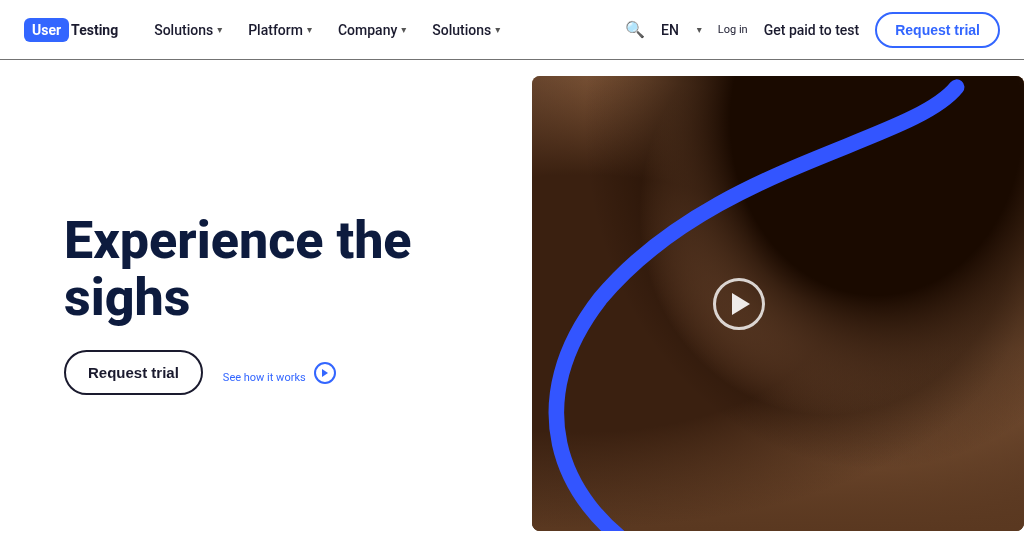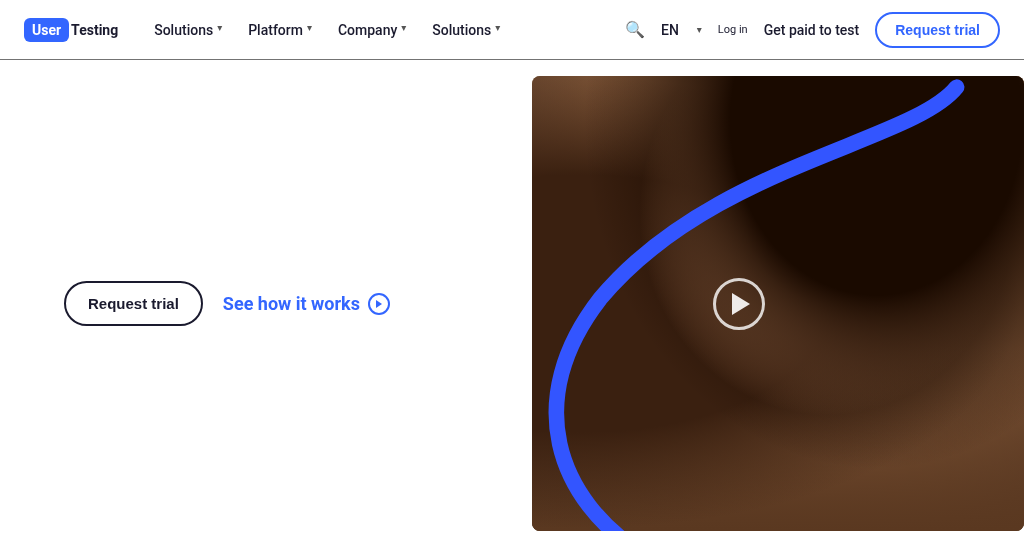--- a/index.html
+++ b/index.html
@@ -46,20 +46,21 @@
     }
 
     .nav-links {
       display: flex;
       align-items: center;
       gap: 2px;
       flex: 1;
     }
     .nav-item {
       display: flex;
+      align-items: center;
       gap: 4px;
       padding: 8px 12px;
       font-size: 14px;
       color: #1a1a2e;
       font-weight: 500;
       cursor: pointer;
       white-space: nowrap;
     }
     .chevron {
       font-size: 10px;
@@ -155,25 +156,25 @@
       background: #fff;
       padding: 12px 22px;
       border-radius: 28px;
       font-size: 15px;
       font-weight: 600;
       cursor: pointer;
     }
 
     .btn-see-how {
       display: flex;
-      align-items: flex-start;
+      align-items: flex-end;
       gap: 8px;
       color: #3366FF;
-      font-size: 18px;
-      font-weight: 700;
+      font-size: 11px;
+      font-weight: 400;
       cursor: pointer;
       text-decoration: none;
     }
     .btn-see-how .play-circle {
       width: 22px;
       height: 22px;
       border: 2px solid #3366FF;
       border-radius: 50%;
       display: flex;
       align-items: center;
@@ -295,20 +296,21 @@
       <span class="chevron">▾</span>
     </div>
     <span class="nav-login">Log in</span>
     <span class="nav-get-paid">Get paid to test</span>
     <button class="nav-cta">Request trial</button>
   </div>
 </nav>
 
 <section class="hero">
   <div class="hero-left">
+    <h1 class="hero-title">Experience the sighs</h1>
     <div class="hero-buttons">
       <button class="btn-request">Request trial</button>
       <a class="btn-see-how" href="#">
         <span>See how it works</span>
         <span class="play-circle">
           <svg width="8" height="10" viewBox="0 0 8 10" fill="none">
             <path d="M1 1L7 5L1 9V1Z" fill="#3366FF"></path>
           </svg>
         </span>
       </a>

